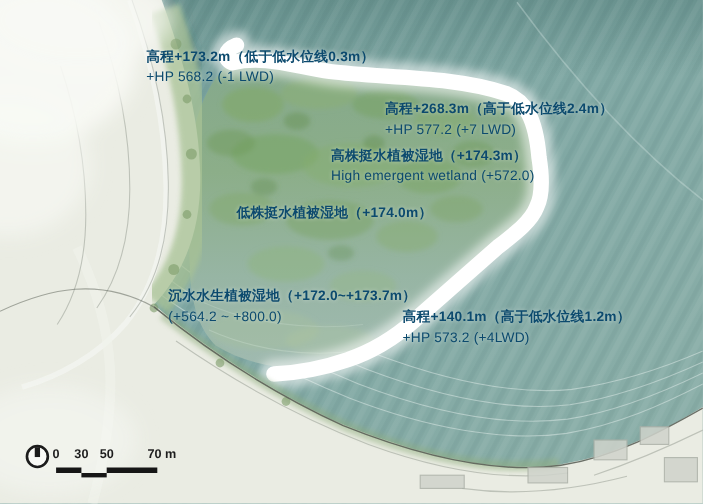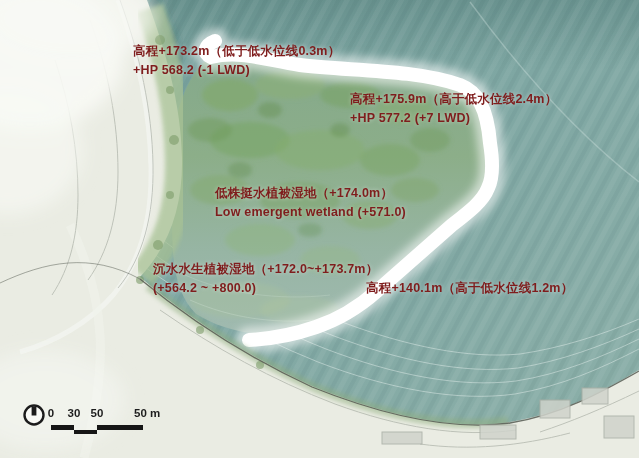--- a/index.html
+++ b/index.html
@@ -3,25 +3,25 @@
 <meta charset="utf-8">
 <style>
   html,body{margin:0;padding:0;background:#fff;}
   .stage{
     position:relative;width:639px;height:458px;overflow:hidden;
     font-family:"Liberation Sans",sans-serif;
     background:#7fa7a3;
   }
   .stage svg{position:absolute;left:0;top:0;}
   .label{
-    position:absolute;color:#7f1d1d;font-size:12.5px;line-height:18.5px;
+    position:absolute;color:#0c4a6e;font-size:12.5px;line-height:18.5px;
     font-weight:600;letter-spacing:.2px;white-space:nowrap;
     text-shadow:0 0 4px rgba(255,255,255,.45);
   }
-  .label .en{font-weight:700;}
+  .label .en{font-weight:400;}
   .scalebar{position:absolute;left:22px;top:403px;width:185px;height:48px;}
   .scalebar .tick{
     position:absolute;top:4px;color:#1d1d1d;font-size:11.5px;font-weight:700;
     transform:translateX(-50%);
   }
   .scalebar .tick.end{transform:none;}
   .bar{position:absolute;height:4.5px;background:#161616;}
   .bar.row-top{top:22px;}
   .bar.row-bottom{top:26.5px;}
   .north{position:absolute;left:0;top:13px;width:24px;height:24px;}
@@ -167,46 +167,50 @@
       </g>
     </g>
   </svg>
 
   <div class="label" style="left:133px;top:42px">
     <div>高程+173.2m（低于低水位线0.3m）</div>
     <div class="en">+HP 568.2 (-1 LWD)</div>
   </div>
 
   <div class="label" style="left:350px;top:90px">
-    <div>高程+175.9m（高于低水位线2.4m）</div>
+    <div>高程+268.3m（高于低水位线2.4m）</div>
     <div class="en">+HP 577.2 (+7 LWD)</div>
   </div>
 
+  <div class="label" style="left:301px;top:132px">
+    <div>高株挺水植被湿地（+174.3m）</div>
+    <div class="en">High emergent wetland (+572.0)</div>
+  </div>
 
   <div class="label" style="left:215px;top:184px">
     <div>低株挺水植被湿地（+174.0m）</div>
-    <div class="en">Low emergent wetland (+571.0)</div>
   </div>
 
   <div class="label" style="left:153px;top:260px">
     <div>沉水水生植被湿地（+172.0~+173.7m）</div>
     <div class="en">(+564.2 ~ +800.0)</div>
   </div>
 
   <div class="label" style="left:366px;top:279px">
     <div>高程+140.1m（高于低水位线1.2m）</div>
+    <div class="en">+HP 573.2 (+4LWD)</div>
   </div>
 
   <div class="scalebar">
     <svg class="north" viewBox="0 0 24 24">
       <circle cx="12" cy="12" r="9.5" fill="rgba(250,250,248,0.85)" stroke="#1c1c1c" stroke-width="2.4"></circle>
       <rect x="9.6" y="3.5" width="4.8" height="9" fill="#1c1c1c"></rect>
     </svg>
     <span class="tick" style="left:29px">0</span>
     <span class="tick" style="left:52px">30</span>
     <span class="tick" style="left:75px">50</span>
-    <span class="tick end" style="left:112px">50 m</span>
+    <span class="tick end" style="left:112px">70 m</span>
     <div class="bar row-top" style="left:29px;width:23px"></div>
     <div class="bar row-bottom" style="left:52px;width:23px"></div>
     <div class="bar row-top" style="left:75px;width:46px"></div>
   </div>
 
 </div>
 
 </body></html>

